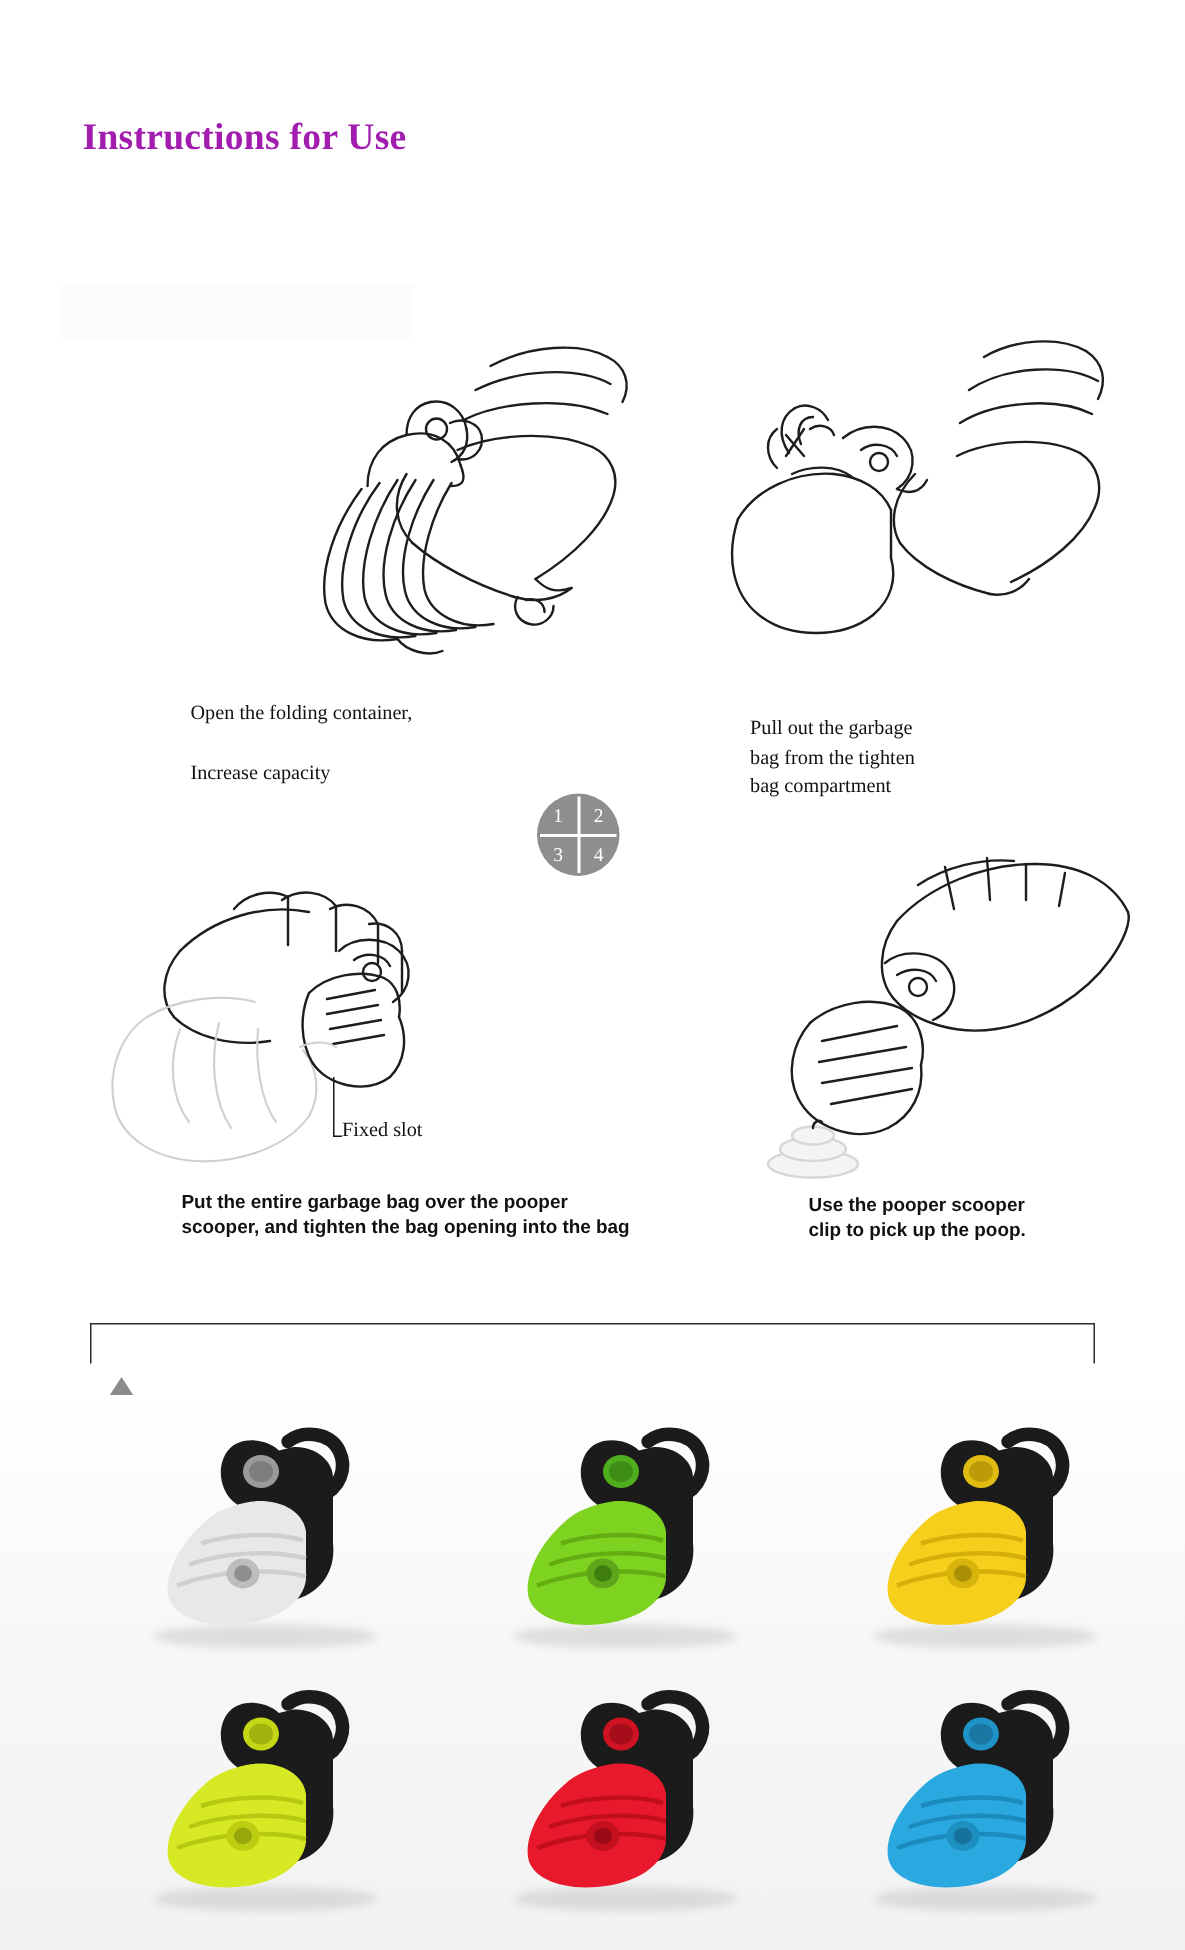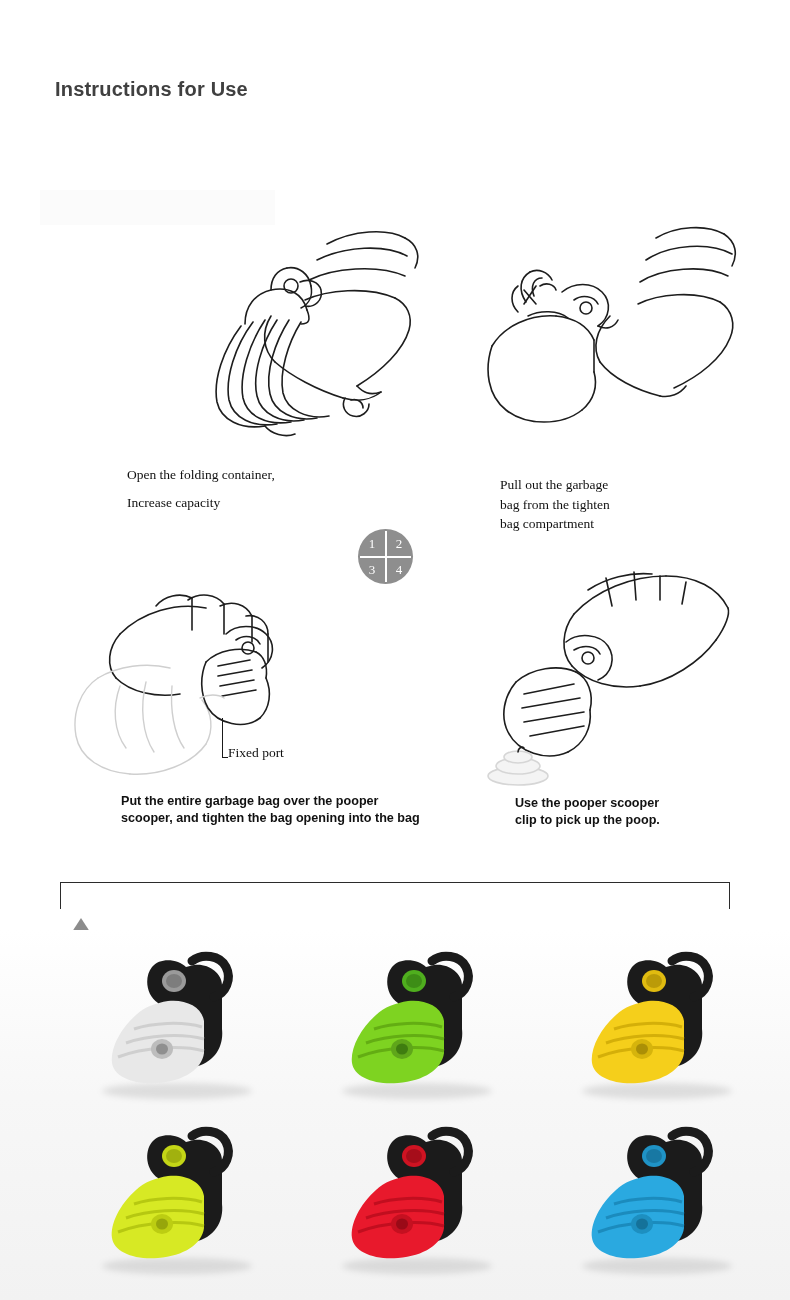--- a/index.html
+++ b/index.html
@@ -20,25 +20,25 @@
     position: absolute;
     inset: 0;
     background: #ffffff;
   }
 
   
   .title {
     position: absolute;
     left: 55px;
     top: 78px;
-    font-family: Liberation Sans, sans-serif;
-    font-size: 20px;
+    font-family: Liberation Serif, serif;
+    font-size: 25px;
     font-weight: bold;
     letter-spacing: 0.2px;
-    color: #404040;
+    color: #a21caf;
   }
 
   
   .ghost-block {
     position: absolute;
     left: 40px;
     top: 190px;
     width: 235px;
     height: 35px;
     background: #fbfbfb;
@@ -74,21 +74,21 @@
     font-size: 12.6px;
     line-height: 1.35;
     font-weight: bold;
     margin-left: 39px;
   }
 
   
   #step1 { left: 95px;  top: 20px;  width: 330px; height: 260px; }
   #step2 { left: 470px; top: 20px;  width: 300px; height: 260px; }
   #step3 { left: 60px;  top: 390px; width: 380px; height: 270px; }
-  #step4 { left: 456px; top: 370px; width: 290px; height: 270px; }
+  #step4 { left: 480px; top: 370px; width: 290px; height: 270px; }
 
   #cap1 { left: 32px;  top: 245px; width: 300px; }
   #cap2 { left: 30px;  top: 255px; width: 200px; }
   #cap3 { left: 22px;  top: 203px; width: 360px; }
   #cap4 { left: 20px;  top: 225px; width: 230px; }
 
   
   .seq-badge {
     position: absolute;
     left: 358px;
@@ -265,21 +265,21 @@
         <circle cx="196" cy="66" r="7"></circle>
         <path d="M205 62 C214 58 224 62 226 70 C228 80 220 88 210 86"></path>
 
         <path d="M250 178 C246 186 250 194 258 196 C266 198 274 192 274 184"></path>
         <path d="M256 180 C262 178 268 182 268 188"></path>
 
         <path d="M170 206 C176 214 190 218 200 214"></path>
       </svg>
       <div class="step-caption" id="cap1">
         <div>Open the folding container,</div>
-        <div style="margin-top:8px">Increase capacity</div>
+        <div style="margin-top:20px">Increase capacity</div>
       </div>
     </div>
 
     <div class="step" id="step2">
       <svg class="sketch step-art" width="300" height="240" viewBox="0 0 300 240">
 
         <path d="M186 18 C206 6 236 4 254 14"></path>
         <path d="M176 40 C200 24 240 22 262 34"></path>
         <path d="M170 62 C192 48 234 44 258 56"></path>
         <path d="M168 84 C188 74 226 70 250 82"></path>
@@ -398,21 +398,21 @@
       </svg>
       <div class="step-caption sans" id="cap4">
         <div>Use the pooper scooper</div>
         <div>clip to pick up the poop.</div>
       </div>
     </div>
   </div>
 
   <div class="fixed-port-line"></div>
   <div class="fixed-port-line2"></div>
-  <div class="fixed-port-label">Fixed port</div>
+  <div class="fixed-port-label">Fixed slot</div>
 
   <div class="seq-badge">
     <div class="circle"></div>
     <div class="vline"></div>
     <div class="hline"></div>
     <div class="num n1">1</div>
     <div class="num n2">2</div>
     <div class="num n3">3</div>
     <div class="num n4">4</div>
   </div>

